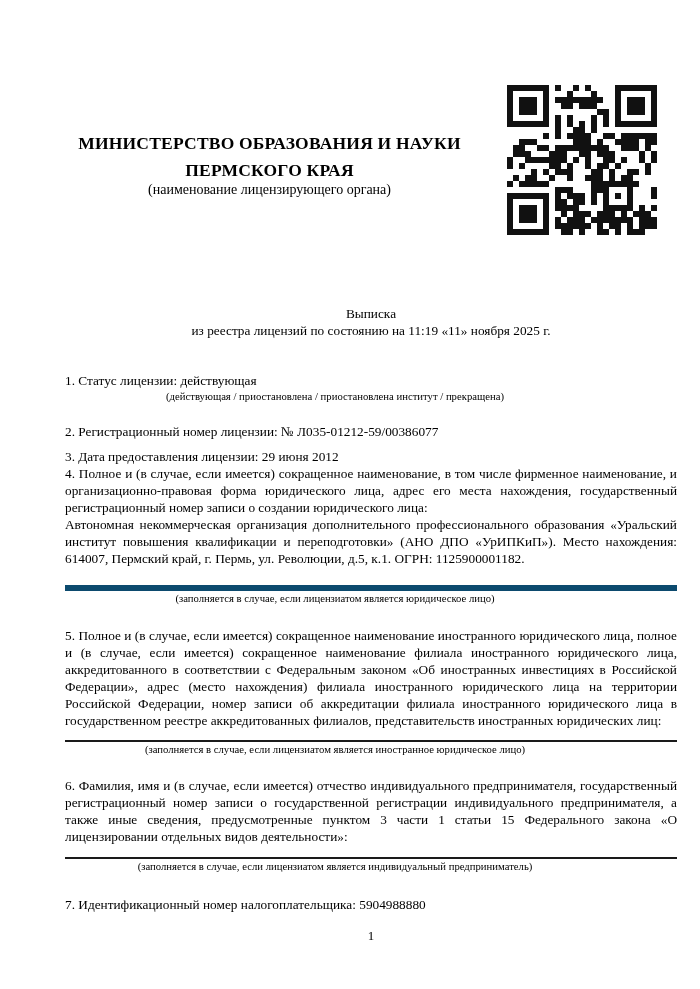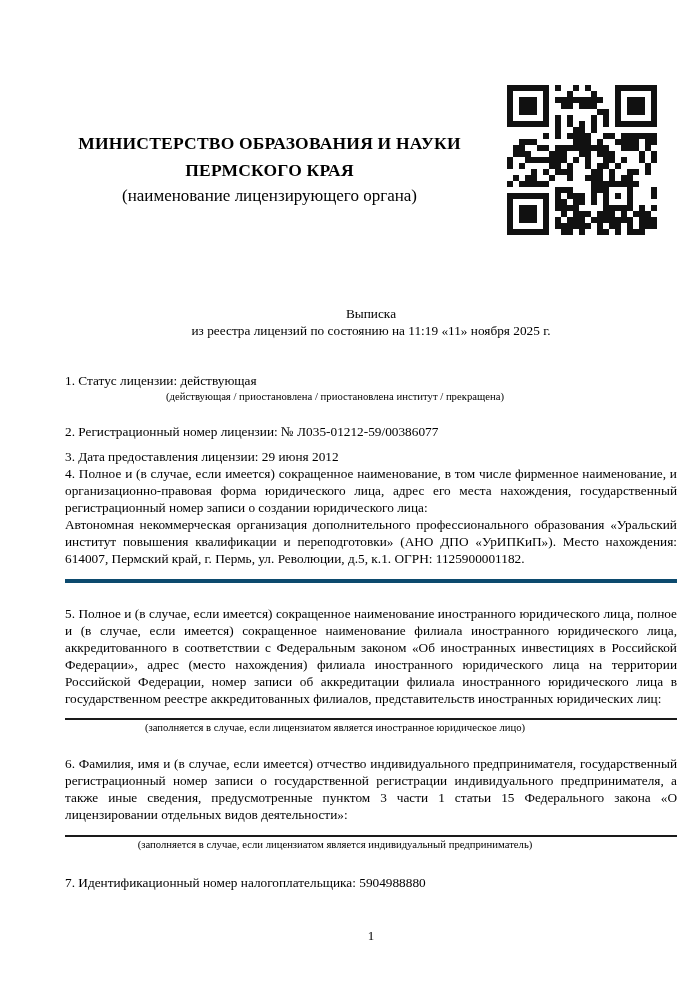--- a/index.html
+++ b/index.html
@@ -30,23 +30,22 @@
     width: 425px;
     text-align: center;
   }
   .ministry-name {
     font-weight: bold;
     font-size: 17.5px;
     line-height: 27px;
     letter-spacing: 0.2px;
   }
   .ministry-caption {
-    font-size: 17px;
+    font-size: 14px;
     line-height: 12px;
-    margin-top: 6px;
   }
 
   
   .content {
     position: absolute;
     top: 305px;
     left: 65px;
     width: 612px;
     font-size: 13.3px;
     line-height: 17px;
@@ -56,22 +55,22 @@
 
   .mt-item1 { margin-top: 33px; }
   .mt-item2 { margin-top: 20px; }
   .mt-item3 { margin-top: 8px; }
   .mt-item4 { }
   .mt-item5 { margin-top: 22px; }
   .mt-item6 { margin-top: 21px; }
   .mt-item7 { margin-top: 23px; }
 
   .value-block {
-    border-bottom: 4px solid #0c4a6e;
-    padding-bottom: 12px;
+    border-bottom: 6px solid #0c4a6e;
+    padding-bottom: 18px;
   }
   .blank-rule-5 { height: 11px; border-bottom: 2px solid #1a1a1a; }
   .blank-rule-6 { height: 12px; border-bottom: 2px solid #1a1a1a; }
 
   .small-caption {
     font-size: 10.7px;
     line-height: 13px;
     text-align: center;
     width: 540px;
     margin-top: 1px;
@@ -440,20 +439,21 @@
 
     <div class="mt-item1">1. Статус лицензии: действующая</div>
     <div class="small-caption">(действующая / приостановлена / приостановлена институт / прекращена)</div>
 
     <div class="mt-item2">2. Регистрационный номер лицензии: № Л035-01212-59/00386077</div>
 
     <div class="mt-item3">3. Дата предоставления лицензии: 29 июня 2012</div>
 
     <div class="mt-item4 just">4. Полное и (в случае, если имеется) сокращенное наименование, в том числе фирменное наименование, и организационно-правовая форма юридического лица, адрес его места нахождения, государственный регистрационный номер записи о создании юридического лица:</div>
     <div class="just value-block">Автономная некоммерческая организация дополнительного профессионального образования «Уральский институт повышения квалификации и переподготовки» (АНО ДПО «УрИПКиП»). Место нахождения: 614007, Пермский край, г. Пермь, ул. Революции, д.5, к.1. ОГРН: 1125900001182.</div>
+    <div class="small-caption">(заполняется в случае, если лицензиатом является юридическое лицо)</div>
 
     <div class="mt-item5 just">5. Полное и (в случае, если имеется) сокращенное наименование иностранного юридического лица, полное и (в случае, если имеется) сокращенное наименование филиала иностранного юридического лица, аккредитованного в соответствии с Федеральным законом «Об иностранных инвестициях в Российской Федерации», адрес (место нахождения) филиала иностранного юридического лица на территории Российской Федерации, номер записи об аккредитации филиала иностранного юридического лица в государственном реестре аккредитованных филиалов, представительств иностранных юридических лиц:</div>
     <div class="blank-rule-5"></div>
     <div class="small-caption">(заполняется в случае, если лицензиатом является иностранное юридическое лицо)</div>
 
     <div class="mt-item6 just">6. Фамилия, имя и (в случае, если имеется) отчество индивидуального предпринимателя, государственный регистрационный номер записи о государственной регистрации индивидуального предпринимателя, а также иные сведения, предусмотренные пунктом 3 части 1 статьи 15 Федерального закона «О лицензировании отдельных видов деятельности»:</div>
     <div class="blank-rule-6"></div>
     <div class="small-caption">(заполняется в случае, если лицензиатом является индивидуальный предприниматель)</div>
 
     <div class="mt-item7">7. Идентификационный номер налогоплательщика: 5904988880</div>

